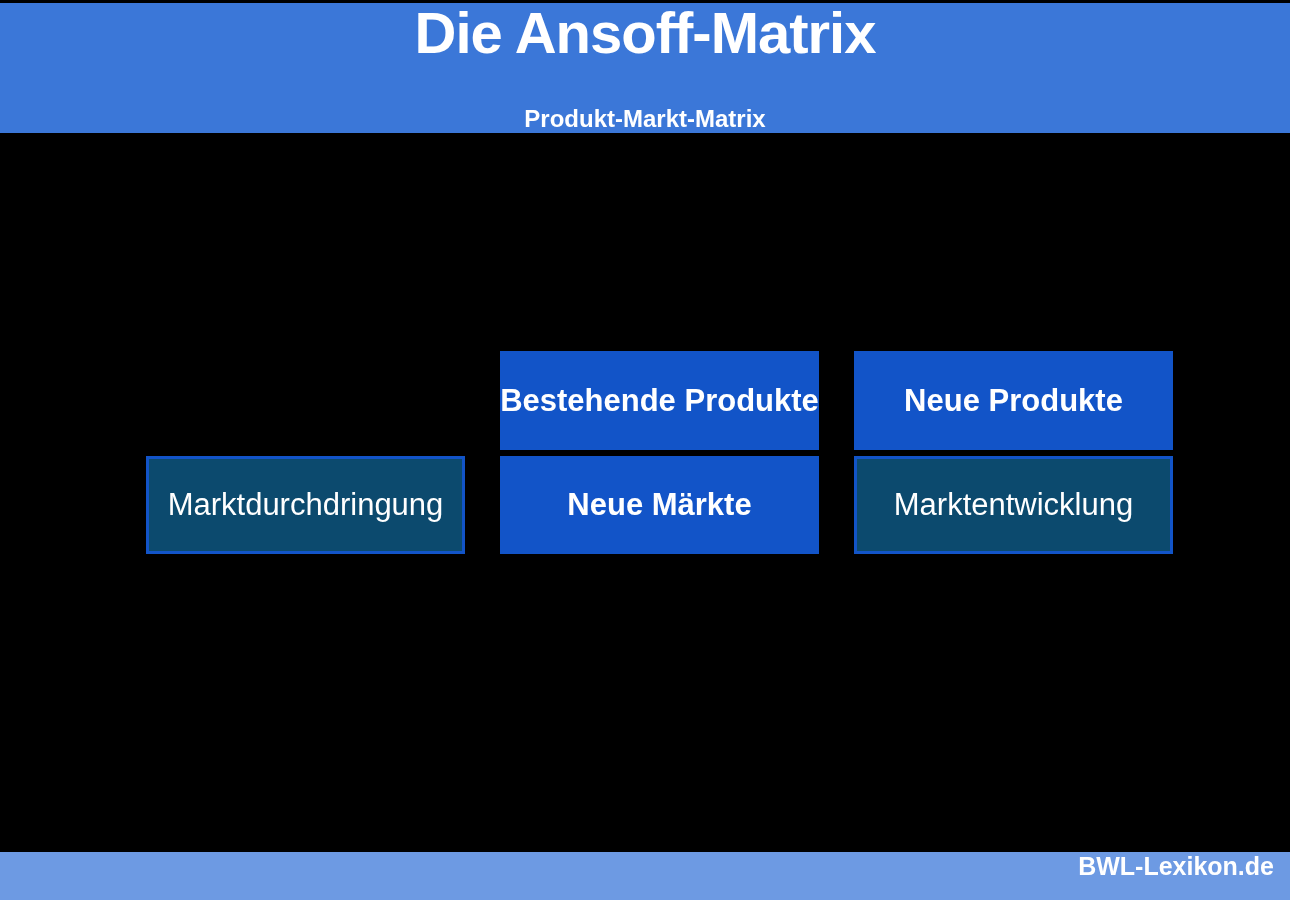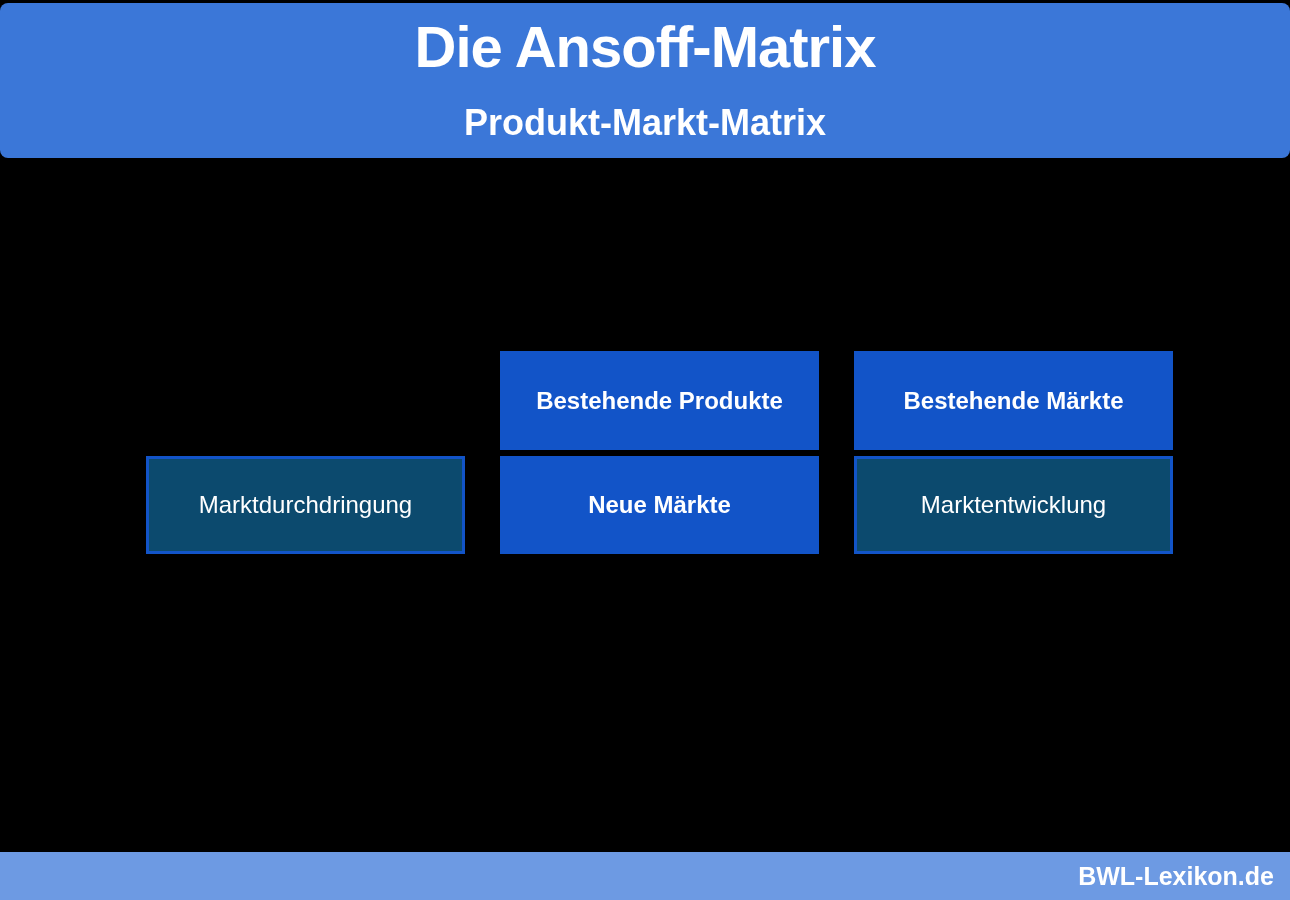--- a/index.html
+++ b/index.html
@@ -14,38 +14,37 @@
     overflow: hidden;
     font-family: "Liberation Sans", sans-serif;
   }
 
   
   .header-band {
     position: absolute;
     left: 0;
     top: 3px;
     width: 100%;
-    height: 155px;
+    height: 130px;
     background: #3b77d8;
     display: flex;
     flex-direction: column;
     align-items: center;
-    justify-content: center;
+    justify-content: space-between;
     color: #ffffff;
     text-align: center;
-    border-radius: 8px;
   }
   .header-title {
     font-size: 58px;
     font-weight: bold;
     line-height: 1.05;
     letter-spacing: -1px;
   }
   .header-subtitle {
-    font-size: 36px;
+    font-size: 24px;
     font-weight: bold;
     margin-top: 24px;
   }
 
   
   .matrix {
     position: absolute;
     left: 118px;
     top: 351px;
     display: grid;
@@ -54,21 +53,21 @@
     column-gap: 7px;
     row-gap: 6px;
   }
   .cell {
     box-sizing: border-box;
     display: flex;
     align-items: center;
     justify-content: center;
     text-align: center;
     color: #ffffff;
-    font-size: 24px;
+    font-size: 31px;
     margin-left: 28px;
   }
   .cell.empty {
     background: transparent;
   }
   .cell.dark {
     background: #1254c8;
     font-weight: bold;
   }
   .cell.light {
@@ -79,21 +78,20 @@
 
   
   .footer-band {
     position: absolute;
     left: 0;
     top: 852px;
     width: 100%;
     height: 48px;
     background: #6d9ae3;
     display: flex;
-    align-items: center;
     justify-content: flex-end;
     box-sizing: border-box;
     padding-right: 16px;
   }
   .footer-brand {
     color: #ffffff;
     font-size: 25px;
     font-weight: bold;
   }
 </style>
@@ -102,22 +100,22 @@
 
 <div class="header-band">
   <div class="header-title">Die Ansoff-Matrix</div>
   <div class="header-subtitle">Produkt-Markt-Matrix</div>
 </div>
 
 <div class="matrix">
 
   <div class="cell empty"></div>
   <div class="cell dark">Bestehende Produkte</div>
+  <div class="cell dark">Neue Produkte</div>
 
-  <div class="cell dark">Bestehende Märkte</div>
   <div class="cell light">Marktdurchdringung</div>
 
   <div class="cell dark">Neue Märkte</div>
   <div class="cell light">Marktentwicklung</div>
 </div>
 
 <div class="footer-band">
   <div class="footer-brand">BWL-Lexikon.de</div>
 </div>
 

